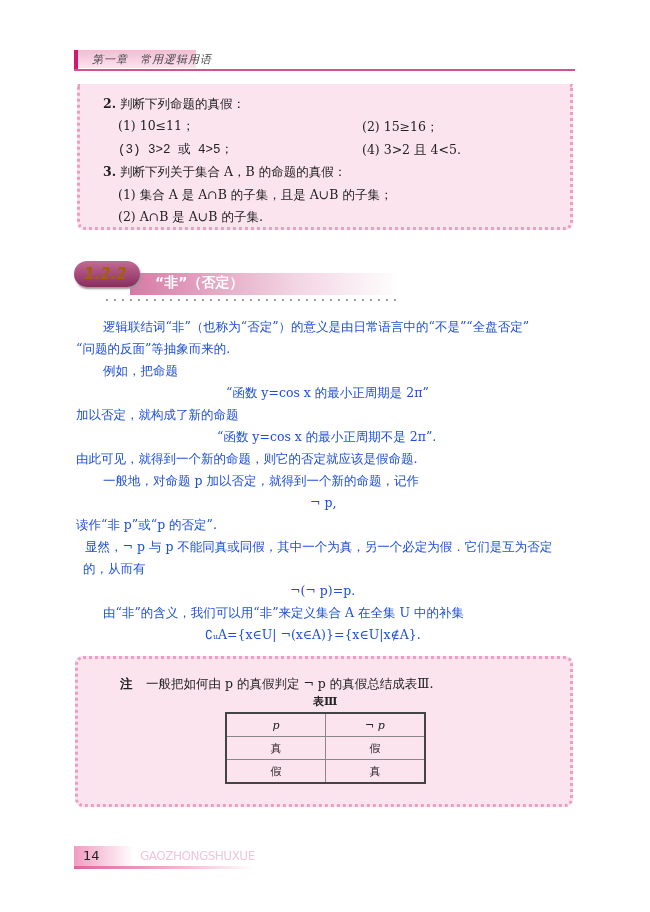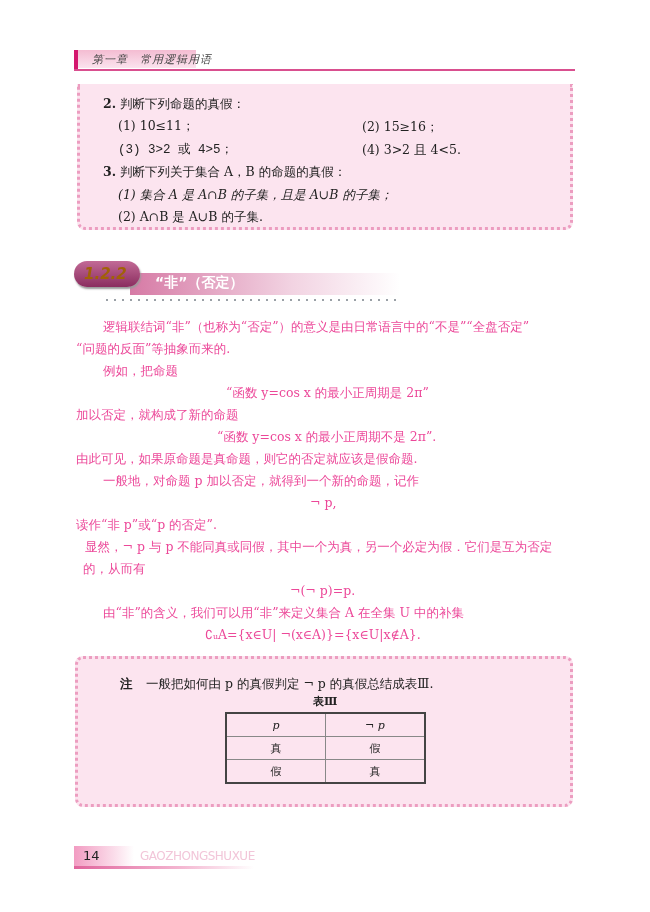--- a/index.html
+++ b/index.html
@@ -31,21 +31,21 @@
   .sec-num { left:84px; top:265px; font-family:"DejaVu Sans","Liberation Sans",sans-serif;
     font-weight:bold; font-style:italic; font-size:15px; color:#a16207; }
   .sec-band { left:130px; top:273px; width:270px; height:22px;
     background:linear-gradient(to right,#d67aa5,#f2d3e2 60%,#ffffff); }
   .sec-title { left:155px; top:274px; font-family:"DejaVu Sans","Liberation Sans",sans-serif;
     font-weight:bold; font-size:14px; color:#fff; white-space:pre; }
   .sec-dots { left:103px; top:299px; width:295px; height:2px;
     background-image:radial-gradient(circle,#9aa0a6 0.8px,transparent 1px);
     background-size:8px 2px; }
 
-  .p { position:absolute; font-size:12.5px; white-space:nowrap; line-height:16px; color:#ec4899; }
+  .p { position:absolute; font-size:12.5px; white-space:nowrap; line-height:16px; color:#1d4ed8; }
 
   
   .tbl-caption { left:313px; top:694px; font-size:11px;font-weight:bold; }
   table.truth { position:absolute; left:225px; top:712px; width:201px; border-collapse:collapse;
     border:2px solid #444; font-size:11px; }
   table.truth td { border:1px solid #888; text-align:center; height:22px; width:50%; padding:0; }
 
   
   .ftr-tab { left:74px; top:846px; width:60px; height:20px;
     background:linear-gradient(to right,#f29cc2,#fbe0ec 70%,#ffffff); }
@@ -65,36 +65,36 @@
 
 <div class="abs box box-top"></div>
 <span class="t b" style="left:103px;top:96px;">2.</span>
 <span class="t" style="left:120px;top:96px;text-align:right;">判断下列命题的真假：</span>
 <span class="t" style="left:118px;top:118px;">(1) 10≤11；</span>
 <span class="t" style="left:362px;top:119px;">(2) 15≥16；</span>
 <span class="t" style="left:118px;top:142px;font-family:Liberation Mono, monospace;">(3) 3&gt;2 或 4&gt;5；</span>
 <span class="t" style="left:362px;top:142px;">(4) 3&gt;2 且 4&lt;5.</span>
 <span class="t b" style="left:103px;top:164px;">3.</span>
 <span class="t" style="left:120px;top:164px;">判断下列关于集合 A，B 的命题的真假：</span>
-<span class="t" style="left:118px;top:187px;font-style:italic;">(1) 集合 A 是 A∩B 的子集，且是 A∪B 的子集；</span>
+<span class="t" style="left:118px;top:187px;">(1) 集合 A 是 A∩B 的子集，且是 A∪B 的子集；</span>
 <span class="t" style="left:118px;top:209px;">(2) A∩B 是 A∪B 的子集.</span>
 
 <div class="abs sec-band"></div>
 <div class="abs sec-badge"></div>
 <span class="abs sec-num">1.2.2</span>
 <span class="abs sec-title">“非”（否定）</span>
 <div class="abs sec-dots"></div>
 
 <span class="p" style="left:103px;top:319px;">逻辑联结词“非”（也称为“否定”）的意义是由日常语言中的“不是”“全盘否定”</span>
 <span class="p" style="left:76px;top:341px;">“问题的反面”等抽象而来的.</span>
 <span class="p" style="left:103px;top:363px;">例如，把命题</span>
 <span class="p" style="left:226px;top:385px;">“函数 y=cos x 的最小正周期是 2π”</span>
 <span class="p" style="left:76px;top:407px;">加以否定，就构成了新的命题</span>
 <span class="p" style="left:217px;top:429px;">“函数 y=cos x 的最小正周期不是 2π”.</span>
-<span class="p" style="left:76px;top:451px;">由此可见，如果原命题是真命题，则它的否定就应该是假命题.</span>
+<span class="p" style="left:76px;top:451px;">由此可见，就得到一个新的命题，则它的否定就应该是假命题.</span>
 <span class="p" style="left:103px;top:473px;">一般地，对命题 p 加以否定，就得到一个新的命题，记作</span>
 <span class="p" style="left:310px;top:495px;">¬ p,</span>
 <span class="p" style="left:76px;top:517px;">读作“非 p”或“p 的否定”.</span>
 <span class="p" style="left:85px;top:539px;">显然，¬ p 与 p 不能同真或同假，其中一个为真，另一个必定为假．它们是互为否定</span>
 <span class="p" style="left:83px;top:561px;">的，从而有</span>
 <span class="p" style="left:290px;top:583px;">¬(¬ p)=p.</span>
 <span class="p" style="left:103px;top:605px;">由“非”的含义，我们可以用“非”来定义集合 A 在全集 U 中的补集</span>
 <span class="p" style="left:205px;top:627px;">∁ᵤA={x∈U| ¬(x∈A)}={x∈U|x∉A}.</span>
 
 <div class="abs box box-bottom"></div>

